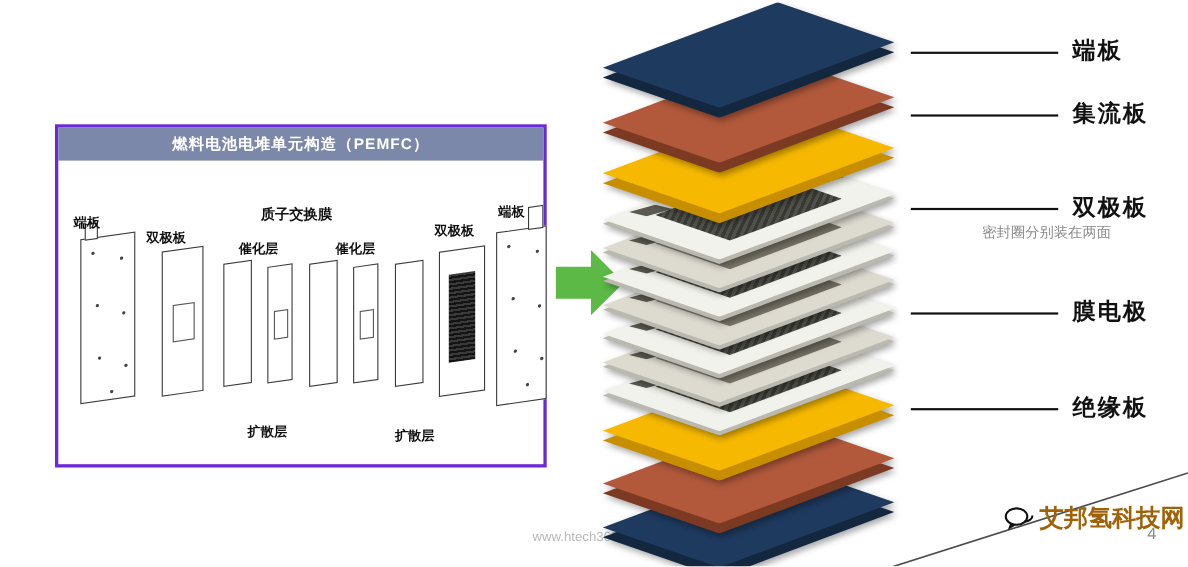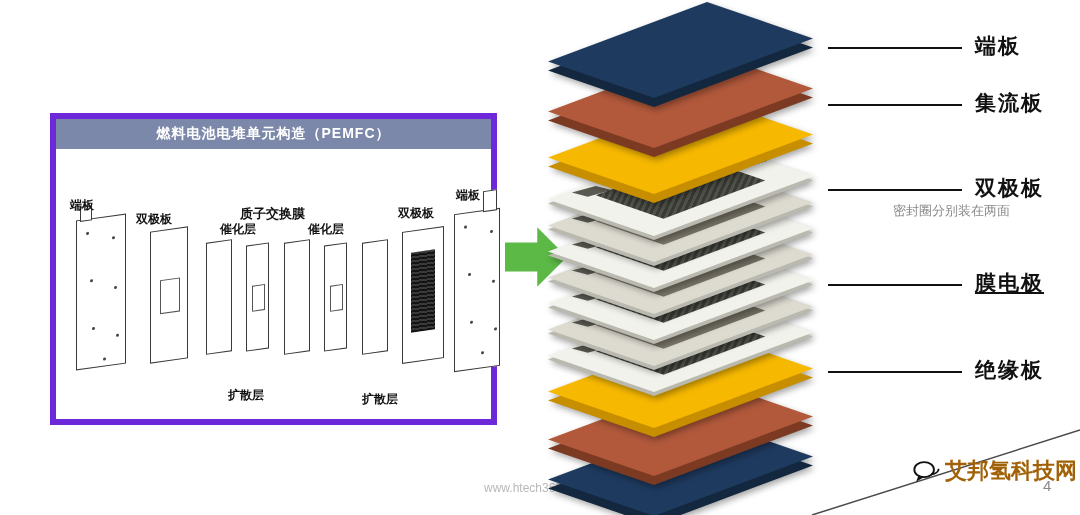--- a/index.html
+++ b/index.html
@@ -5,21 +5,21 @@
   html,body{margin:0;padding:0;background:#fff;}
   .slide{
     position:relative;width:1080px;height:515px;background:#ffffff;overflow:hidden;
     font-family:"Liberation Sans","DejaVu Sans",sans-serif;color:#111;
   }
   
   .title-row{position:absolute;left:44px;top:30px;display:flex;align-items:baseline;gap:4px;color:#e00000;}
   .title-main{font-size:24px;font-weight:bold;letter-spacing:1px;}
   .title-sub{font-size:15px;}
   
-  .dbox{position:absolute;left:50px;top:113px;width:447px;height:312px;border:6px solid #6d28d9;background:#fff;box-sizing:border-box;}
+  .dbox{position:absolute;left:50px;top:113px;width:447px;height:312px;border:3px solid #6d28d9;background:#fff;box-sizing:border-box;}
   .dhead{height:30px;background:#7c88aa;color:#fff;font-size:14px;font-weight:bold;display:flex;align-items:center;justify-content:center;letter-spacing:1px;}
   .dbody{position:relative;width:100%;height:280px;}
   .xplate{position:absolute;background:#fff;border:1.5px solid #3a3a3a;transform:skewY(-8deg);box-sizing:border-box;}
   .xplate .dots{position:absolute;width:3px;height:3px;border-radius:50%;background:#444;top:12px;left:9px;
     box-shadow:26px 8px 0 #444,4px 48px 0 #444,28px 58px 0 #444,6px 96px 0 #444,30px 106px 0 #444,17px 128px 0 #444;}
   .xplate .tab{position:absolute;top:-14px;width:12px;height:15px;border:1.5px solid #3a3a3a;background:#fff;box-sizing:border-box;}
   .xplate .tab.left{left:3px;}
   .xplate .tab.right{right:2px;top:-20px;height:21px;width:14px;}
   .xplate .inner{position:absolute;left:24%;top:38%;width:52%;height:24%;border:1px solid #555;}
   .xplate .core{position:absolute;left:20%;top:16%;width:60%;height:62%;
@@ -86,21 +86,21 @@
       <div class="xplate" style="left:346px;top:80px;width:42px;height:132px;">
         <span class="core"></span>
       </div>
       <div class="xplate" style="left:398px;top:62px;width:46px;height:158px;">
         <span class="tab right"></span>
         <span class="dots"></span>
       </div>
 
       <div class="dlabel" style="left:14px;top:48px;">端板</div>
       <div class="dlabel" style="left:80px;top:62px;">双极板</div>
-      <div class="dlabel" style="left:184px;top:56px;font-size:13px;font-family:Liberation Mono, monospace;">质子交换膜</div>
+      <div class="dlabel" style="left:184px;top:40px;font-size:13px;font-family:Liberation Mono, monospace;">质子交换膜</div>
       <div class="dlabel" style="left:164px;top:72px;">催化层</div>
       <div class="dlabel" style="left:252px;top:72px;">催化层</div>
       <div class="dlabel" style="left:172px;top:238px;">扩散层</div>
       <div class="dlabel" style="left:306px;top:242px;">扩散层</div>
       <div class="dlabel" style="left:342px;top:56px;">双极板</div>
       <div class="dlabel" style="left:400px;top:38px;">端板</div>
     </div>
   </div>
 
   <div class="flow-arrow"></div>
@@ -193,21 +193,21 @@
   <div class="lline" style="top:47px;"></div>
   <div class="lline" style="top:104px;"></div>
   <div class="lline" style="top:189px;"></div>
   <div class="lline" style="top:284px;"></div>
   <div class="lline" style="top:371px;"></div>
 
   <div class="slabel" style="top:32px;">端板</div>
   <div class="slabel" style="top:89px;">集流板</div>
   <div class="slabel" style="top:174px;">双极板</div>
   <div class="slabel-sub">密封圈分别装在两面</div>
-  <div class="slabel" style="top:269px;text-decoration:underline;">膜电极</div>
+  <div class="slabel" style="top:269px;">膜电极</div>
   <div class="slabel" style="top:356px;">绝缘板</div>
 
   <svg class="deco-line" width="1080" height="515">
     <line x1="812" y1="515" x2="1080" y2="430" stroke="#4a4a4a" stroke-width="1.5"></line>
   </svg>
   <div class="watermark">www.htech360.com</div>
   <div class="brand">
     <svg width="28" height="25" viewBox="0 0 30 26">
       <ellipse cx="13" cy="11" rx="10.5" ry="8" fill="none" stroke="#111" stroke-width="2"></ellipse>
       <path d="M7 17 L4.5 24 L13 19" fill="#111"></path>

